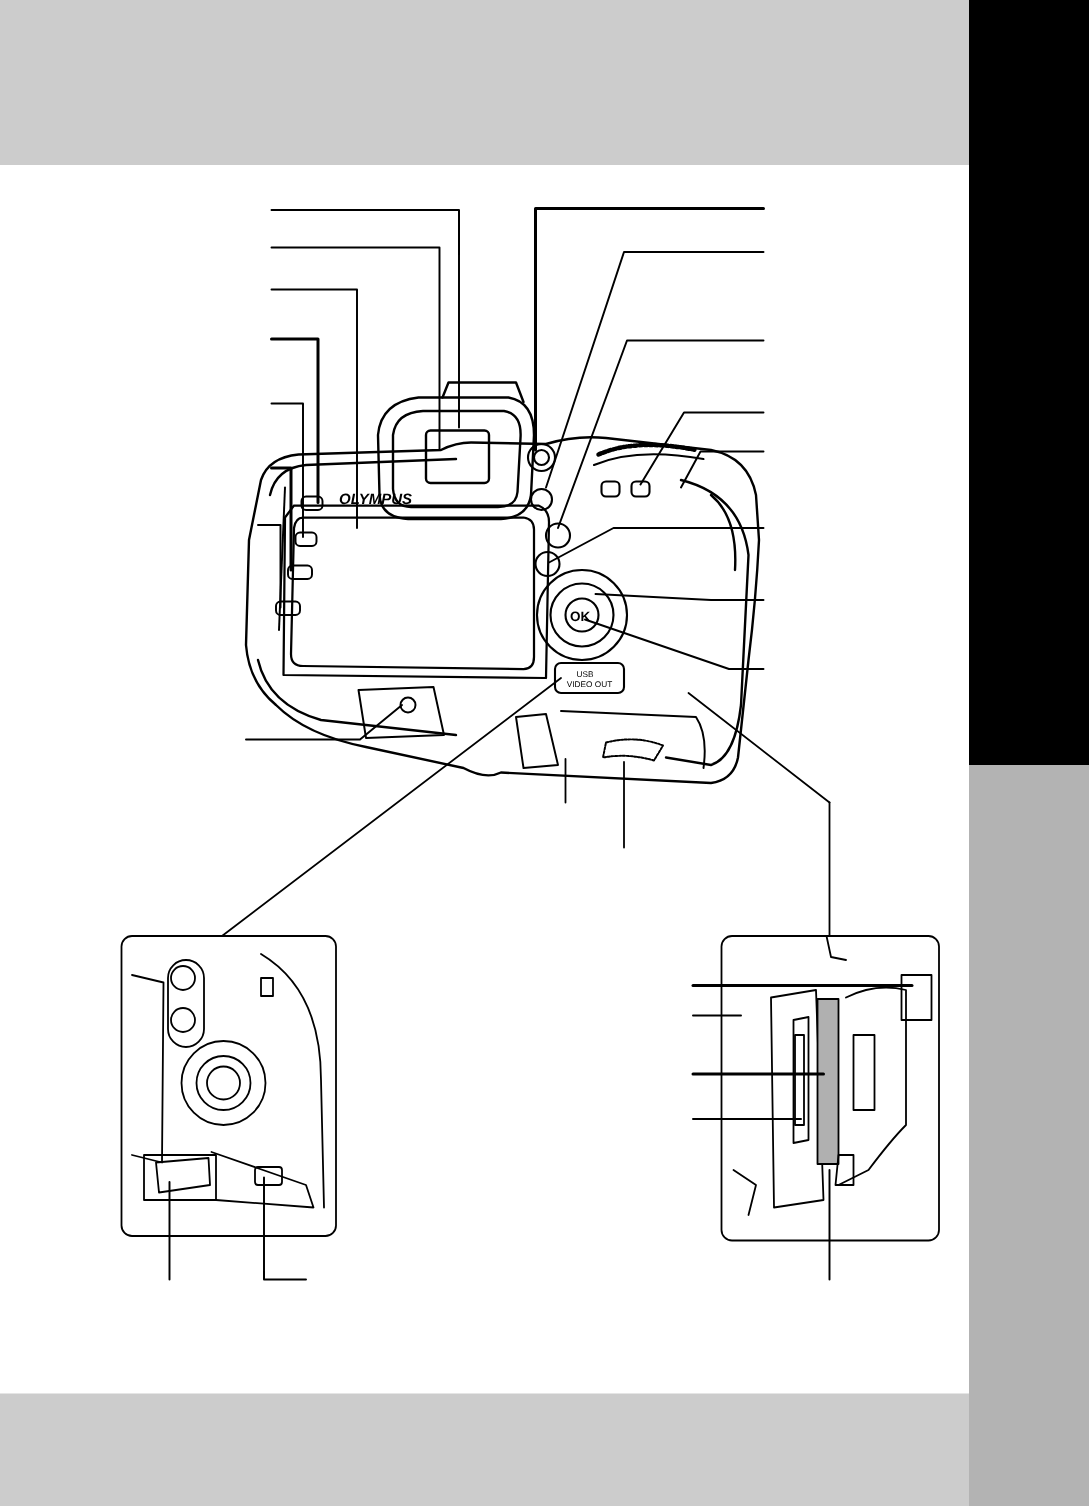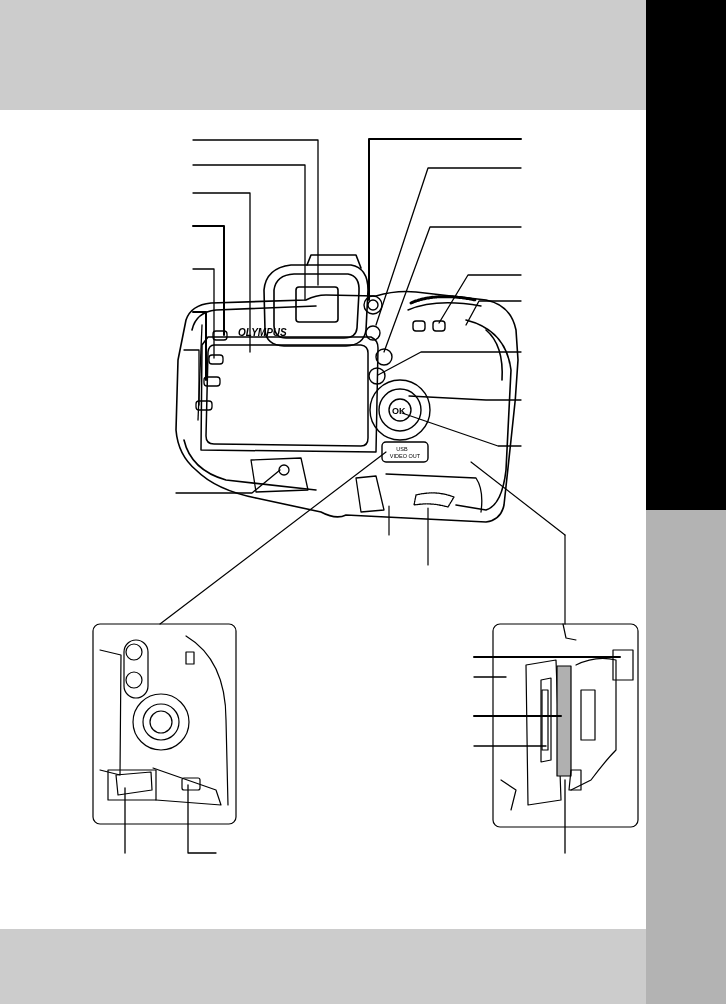--- a/index.html
+++ b/index.html
@@ -1,21 +1,21 @@
 <!DOCTYPE html>
 <html><head>
 <meta charset="utf-8">
 <style>
   html, body { margin:0; padding:0; background:#ffffff; }
   body { width:726px; height:1004px; position:relative; overflow:hidden; font-family:"Liberation Sans", sans-serif; }
   .header-band { position:absolute; left:0; top:0; width:646px; height:110px; background:#cccccc; }
   .footer-band { position:absolute; left:0; top:929px; width:646px; height:75px; background:#cccccc; }
   .tab-black { position:absolute; left:646px; top:0; width:80px; height:510px; background:#000000; }
   .tab-gray { position:absolute; left:646px; top:510px; width:80px; height:494px; background:#b3b3b3; }
-  .diagram { position:absolute; left:16px; top:110px; width:646px; height:693px; }
+  .diagram { position:absolute; left:4px; top:110px; width:646px; height:693px; }
   svg text { font-family:"Liberation Sans", sans-serif; }
 </style>
 </head>
 <body>
 
 <div class="header-band"></div>
 <div class="tab-black"></div>
 <div class="tab-gray"></div>
 <div class="footer-band"></div>
 

